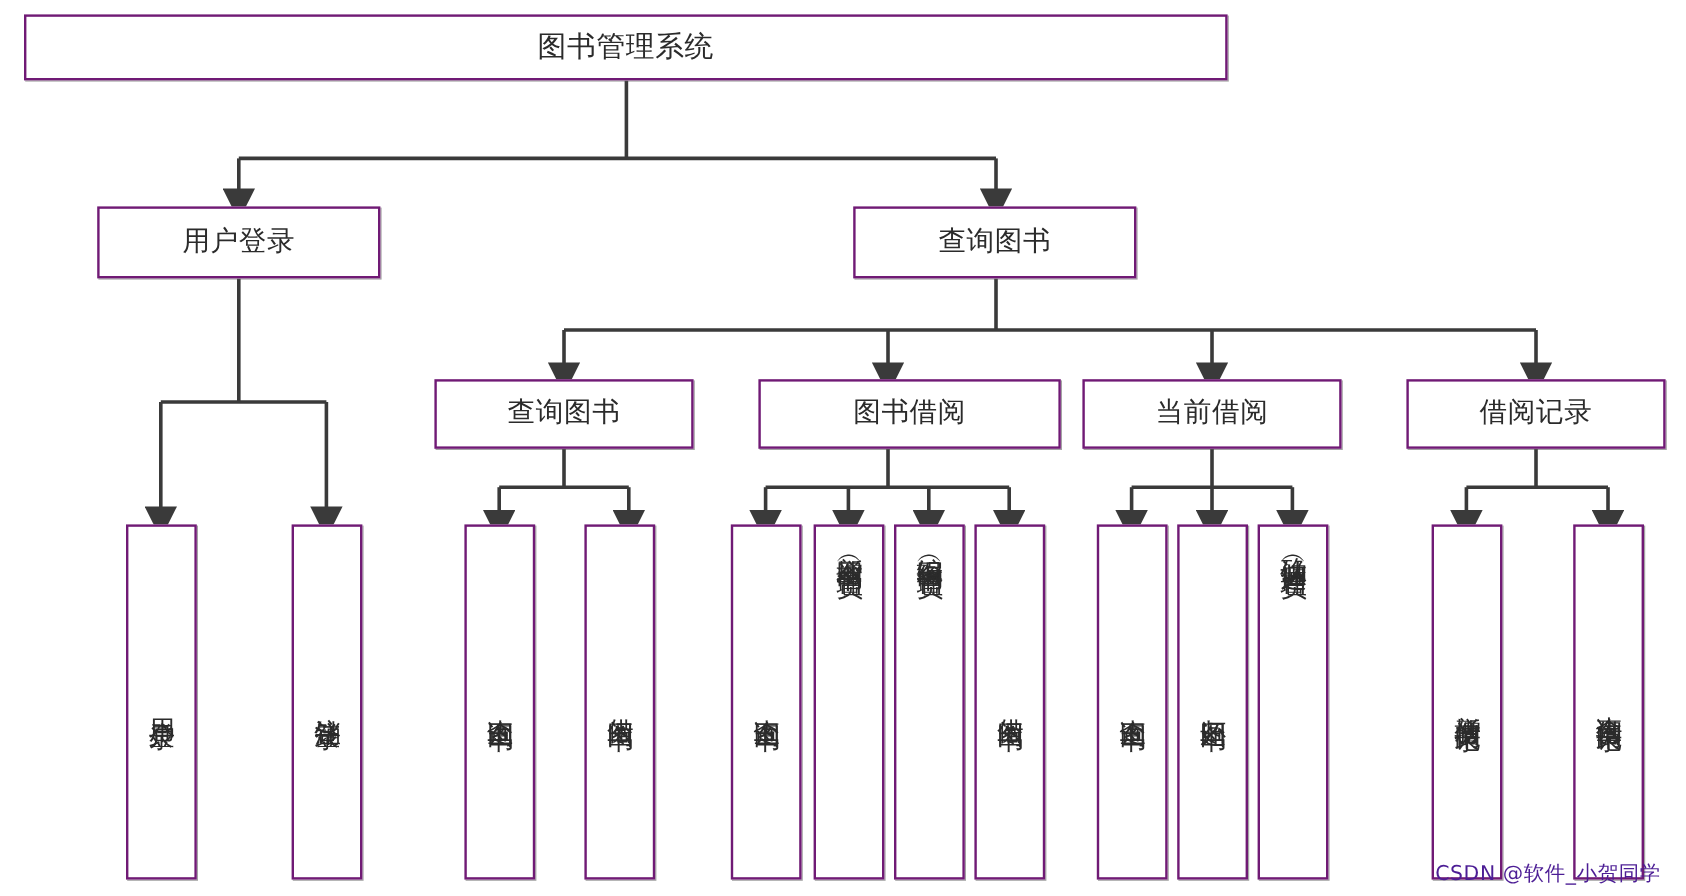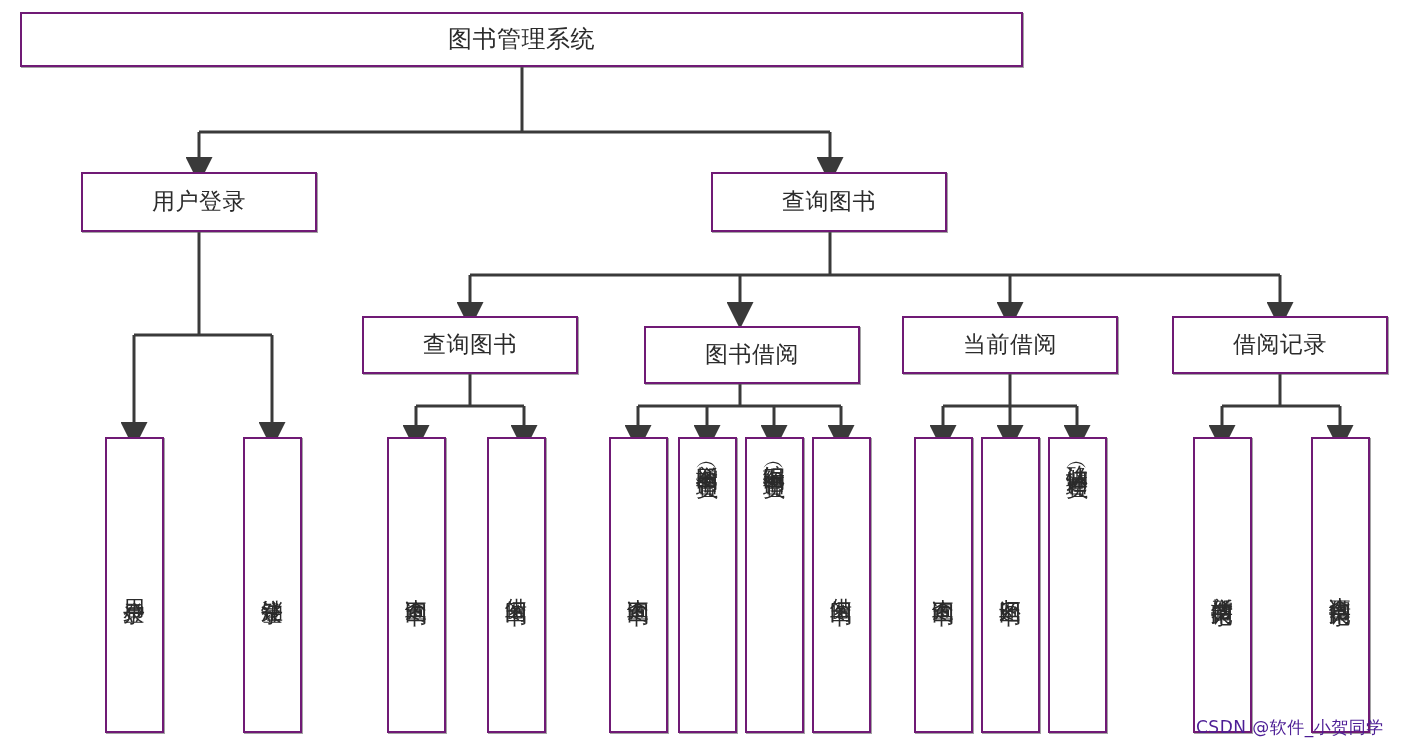--- a/index.html
+++ b/index.html
@@ -142,21 +142,21 @@
   </div>
 
   <div class="node horiz" style="left:711px; top:172px; width:236px; height:60px;">
     <span class="label">查询图书</span>
   </div>
 
   <div class="node horiz" style="left:362px; top:316px; width:216px; height:58px;">
     <span class="label">查询图书</span>
   </div>
 
-  <div class="node horiz" style="left:632px; top:326px; width:216px; height:58px;margin-left:12px;">
+  <div class="node horiz" style="left:632px; top:316px; width:252px; height:58px;">
     <span class="label">图书借阅</span>
   </div>
 
   <div class="node horiz" style="left:1172px; top:316px; width:216px; height:58px;">
     <span class="label">借阅记录</span>
   </div>
 
   <div class="node horiz" style="left:902px; top:316px; width:216px; height:58px;">
     <span class="label">当前借阅</span>
   </div>

